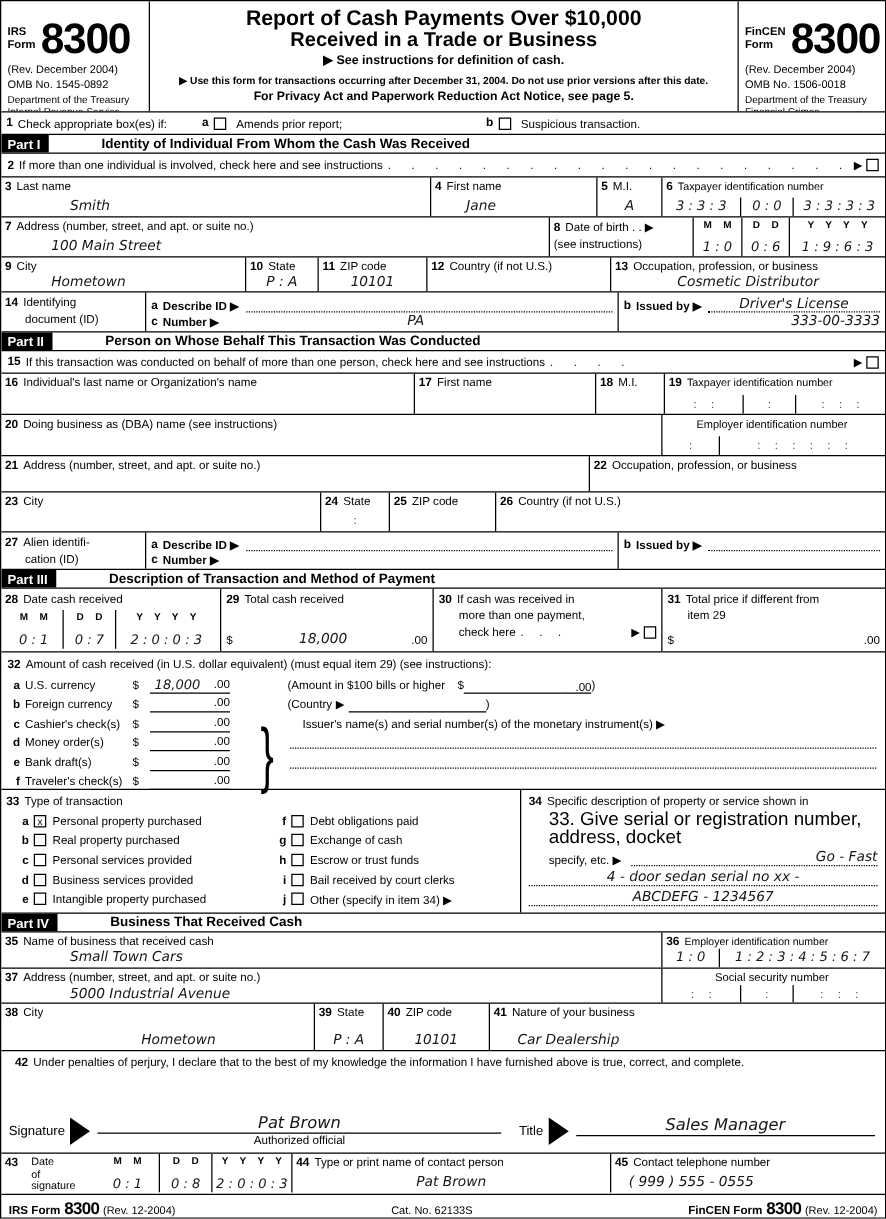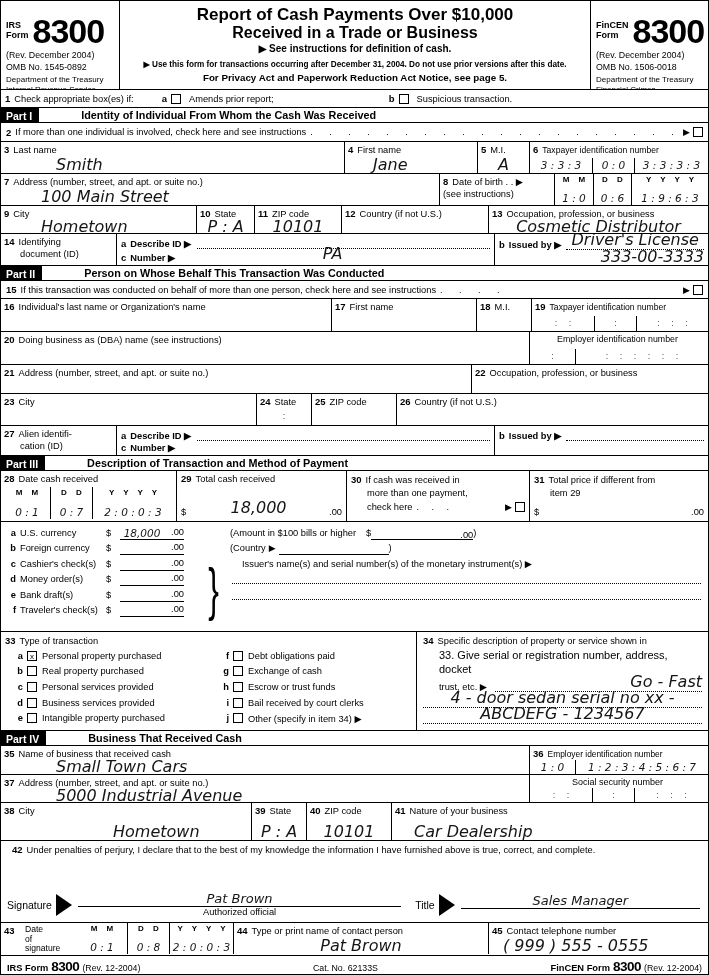--- a/index.html
+++ b/index.html
@@ -5,21 +5,21 @@
   *{box-sizing:border-box;margin:0;padding:0}
   html,body{background:#fff}
   body{width:709px;font-family:"Liberation Sans",sans-serif;color:#000;-webkit-font-smoothing:antialiased}
   .page{width:709px;height:975px;border:1.5px solid #000;background:#fff;overflow:hidden;display:flex;flex-direction:column}
   .r{display:flex;border-top:1px solid #000;position:relative}
   .c{position:relative;display:flex;flex-direction:column;overflow:hidden}
   .bl{border-left:1px solid #000}
   .lr{line-height:11px;padding:2px 3px 0 3px;font-size:9.3px;white-space:nowrap}
   .num{font-weight:bold;font-size:9.5px;margin-right:4px}
   .lbl{font-size:9.3px}
-  .hw{font-family:"DejaVu Sans",sans-serif;font-style:italic;font-size:16px;color:#151515}
+  .hw{font-family:"DejaVu Sans",sans-serif;font-style:italic;font-size:11px;color:#151515}
   .val{margin-top:auto;padding:0 0 2px 0;line-height:13px}
   .cb{display:inline-block;width:10px;height:10px;border:1px solid #000;vertical-align:-1px;text-align:center;font-size:8px;line-height:9px;background:#fff}
   .lead{flex:1;overflow:hidden;white-space:nowrap;font-size:9px;letter-spacing:7px;color:#000;margin:0 4px}
   .arrow{font-size:9px;margin:0 3px}
   
   .hdr{display:flex;height:88px;border-top:none}
   .hcol{padding:15px 5px;display:flex;flex-direction:column}
   .bigf{display:flex;align-items:flex-start;gap:4px}
   .bigf .aw{font-weight:bold;font-size:9px;line-height:10px;padding-top:4px}
   .bignum{font-weight:bold;font-size:34px;line-height:30px;letter-spacing:-1px}
@@ -384,20 +384,21 @@
       <div style="font-size:9.3px;line-height:13px;padding-left:16px">item 29</div>
       <div style="display:flex;margin-top:auto;align-items:flex-end;padding-bottom:2px">
         <span class="dol">$</span>
         <span class="hw" style="flex:1;text-align:center"></span>
         <span class="cents">.00</span>
       </div>
     </div>
   </div>
 
   <div class="r" style="height:110px;flex-direction:column;padding:2px 5px">
+    <div style="font-size:9.3px;line-height:14px"><b class="num">32</b><span class="lbl">Amount of cash received (in U.S. dollar equivalent) (must equal item 29) (see instructions):</span></div>
     <div style="display:flex;flex:1;position:relative">
       <div style="width:200px">
         <div class="itm">
           <span class="ltr">a</span>
           <span class="l32">U.S. currency</span>
           <span class="dol">$</span>
           <span class="amtbox">
               <span class="amt hw">18,000</span>
               <span class="cents">.00</span>
             </span>
@@ -529,23 +530,23 @@
           <div class="ck">
               <span class="ltr">j</span>
               <span class="cb"></span>
               <span class="lbl">Other (specify in item 34) ▶</span>
             </div>
         </div>
       </div>
     </div>
     <div class="c bl" style="flex:1;padding:2px 6px">
       <div style="font-size:9.3px;line-height:14px"><b class="num">34</b><span class="lbl">Specific description of property or service shown in</span></div>
-      <div style="font-size:11px;line-height:14px;padding-left:16px">33. Give serial or registration number, address, docket</div>
+      <div style="font-size:15px;line-height:14px;padding-left:16px">33. Give serial or registration number, address, docket</div>
       <div style="display:flex;align-items:flex-end;height:16px;padding-left:16px">
-        <span class="lbl">trust, etc. ▶</span>
+        <span class="lbl">specify, etc. ▶</span>
         <span class="dln hw" style="flex:1;margin-left:8px;text-align:right">Go - Fast</span>
       </div>
       <div style="display:flex;align-items:flex-end;height:16px">
         <span class="dln hw" style="flex:1;text-align:center">4 - door sedan serial no xx -</span>
       </div>
       <div style="display:flex;align-items:flex-end;height:16px">
         <span class="dln hw" style="flex:1;text-align:center">ABCDEFG - 1234567</span>
       </div>
     </div>
   </div>

